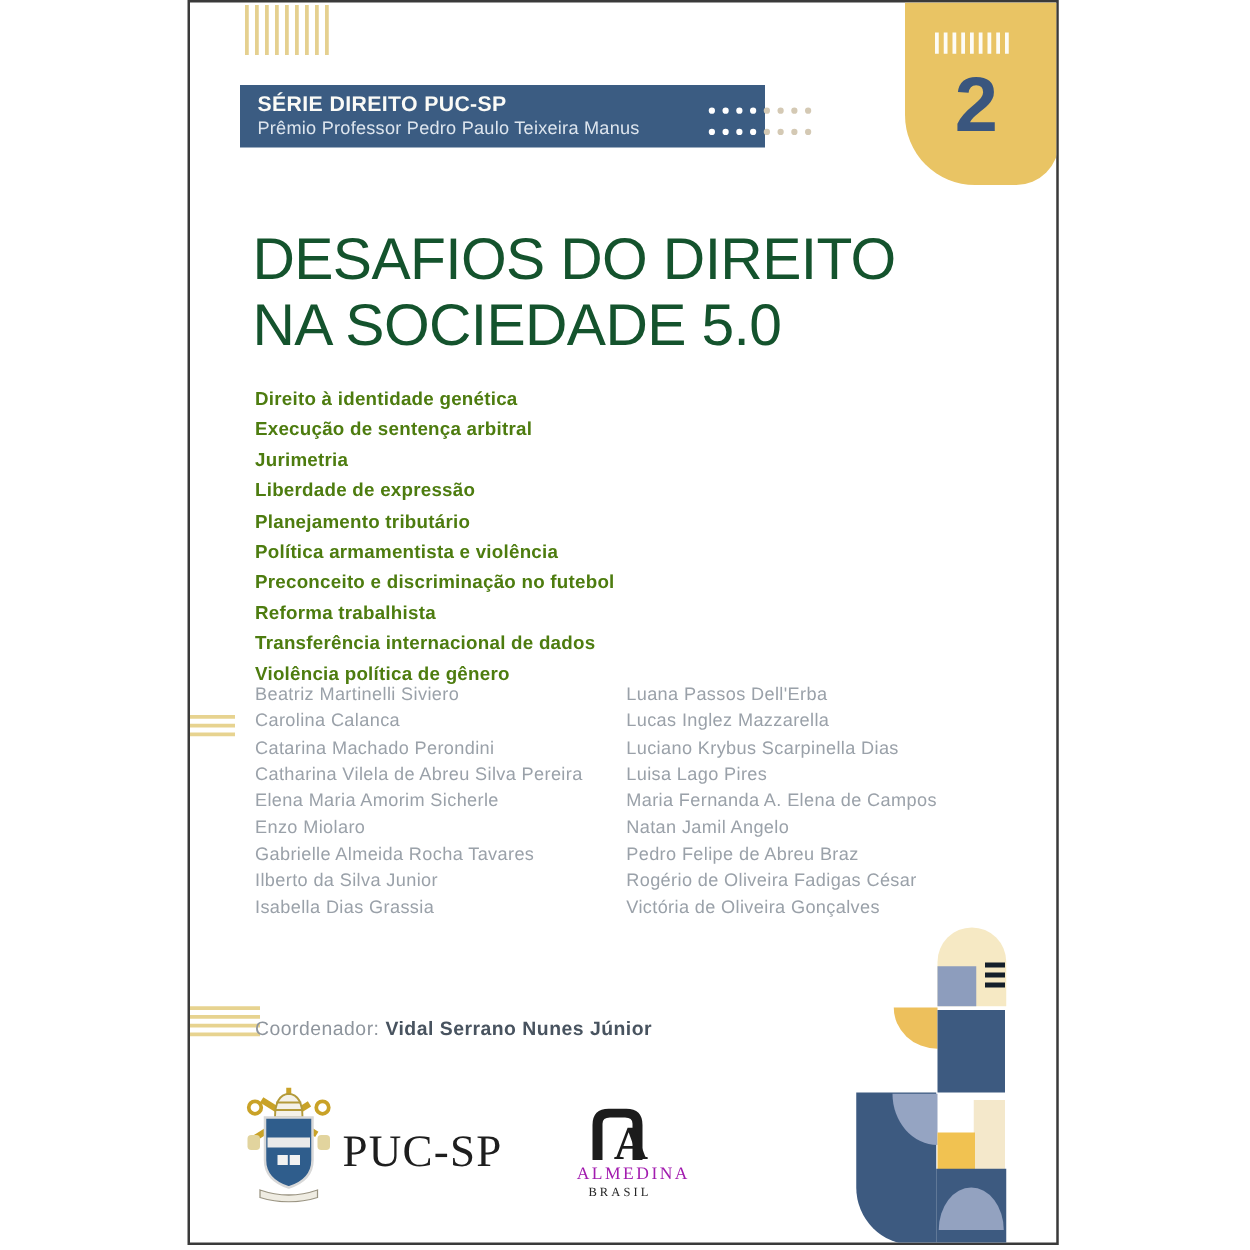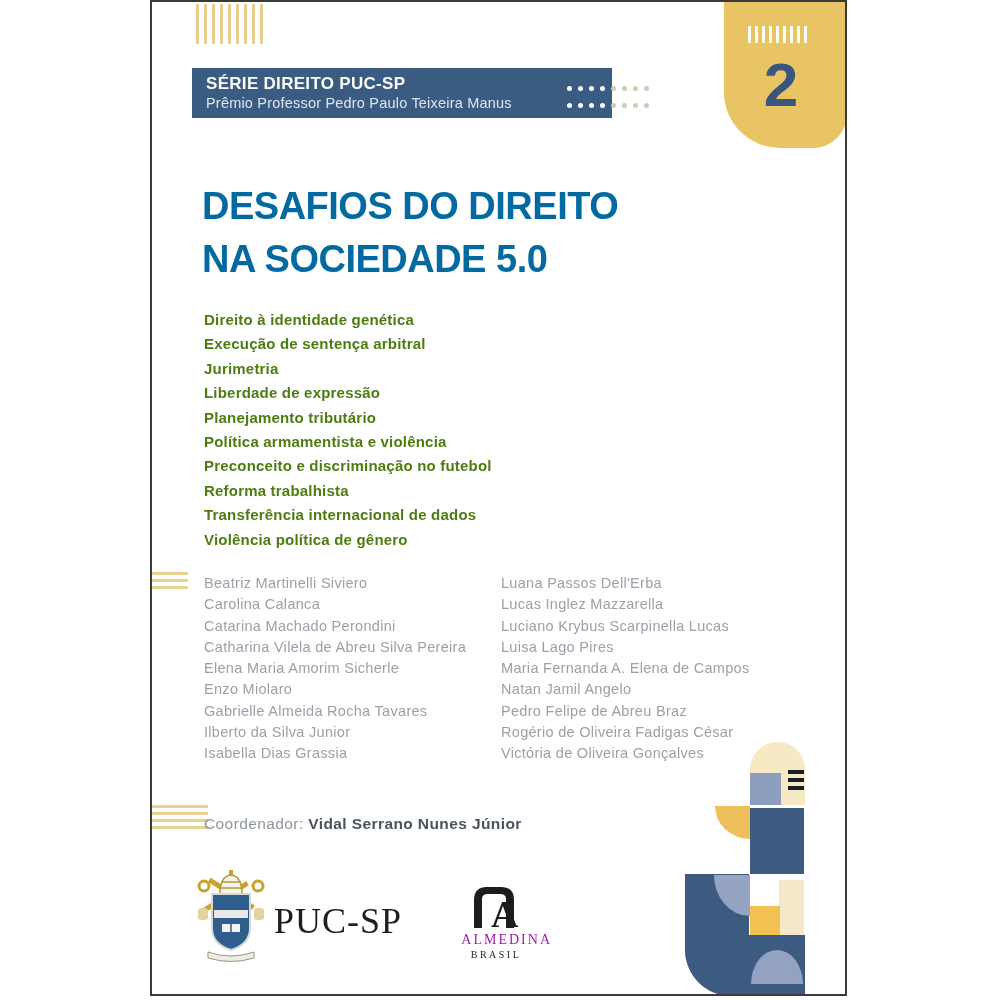--- a/index.html
+++ b/index.html
@@ -28,29 +28,29 @@
 
   
   .badge{left:572px;top:0;width:123px;height:146px;background:#e9c464;
     border-radius:0 0 34px 56px;}
   .badge .bstripes{position:absolute;left:24px;top:24px;display:flex;gap:4px;}
   .badge .bstripes i{display:block;width:3px;height:17px;background:#fdfcf6;}
   .badge .num{position:absolute;left:12px;top:52px;width:90px;text-align:center;
     font-size:62px;font-weight:bold;color:#3a567e;line-height:1;}
 
   
-  .title{left:50px;top:178px;width:600px;color:#0369a1;font-weight:bold;
-    font-size:38px;line-height:53px;letter-spacing:-.5px;}
+  .title{left:50px;top:178px;width:600px;color:#14532d;font-weight:normal;
+    font-size:47px;line-height:53px;letter-spacing:-.5px;}
 
   
   .topics{left:52px;top:306px;width:560px;}
   .topic-line{font-size:15px;font-weight:bold;color:#4d7c0f;line-height:24.4px;letter-spacing:.2px;}
 
   
-  .authors-col{top:571px;width:300px;}
+  .authors-col{top:544px;width:300px;}
   .col1{left:52px;} .col2{left:349px;}
   .author-line{font-size:14.5px;color:#9aa1a9;line-height:21.3px;letter-spacing:.3px;}
 
   
   .hlines i{display:block;background:#e7d390;height:3px;margin-bottom:4px;}
   .hl1{left:0;top:570px;width:36px;}
   .hl2{left:0;top:803px;width:56px;}
 
   
   .coord{left:52px;top:813px;font-size:15.5px;letter-spacing:.4px;}
@@ -176,21 +176,21 @@
         <div class="author-line">Catharina Vilela de Abreu Silva Pereira</div>
         <div class="author-line">Elena Maria Amorim Sicherle</div>
         <div class="author-line">Enzo Miolaro</div>
         <div class="author-line">Gabrielle Almeida Rocha Tavares</div>
         <div class="author-line">Ilberto da Silva Junior</div>
         <div class="author-line">Isabella Dias Grassia</div>
       </div>
     <div class="abs authors-col col2">
         <div class="author-line">Luana Passos Dell'Erba</div>
         <div class="author-line">Lucas Inglez Mazzarella</div>
-        <div class="author-line">Luciano Krybus Scarpinella Lucas</div>
+        <div class="author-line">Luciano Krybus Scarpinella Dias</div>
         <div class="author-line">Luisa Lago Pires</div>
         <div class="author-line">Maria Fernanda A. Elena de Campos</div>
         <div class="author-line">Natan Jamil Angelo</div>
         <div class="author-line">Pedro Felipe de Abreu Braz</div>
         <div class="author-line">Rogério de Oliveira Fadigas César</div>
         <div class="author-line">Victória de Oliveira Gonçalves</div>
       </div>
 
     <div class="abs coord">
       <span class="lbl">Coordenador:</span>

